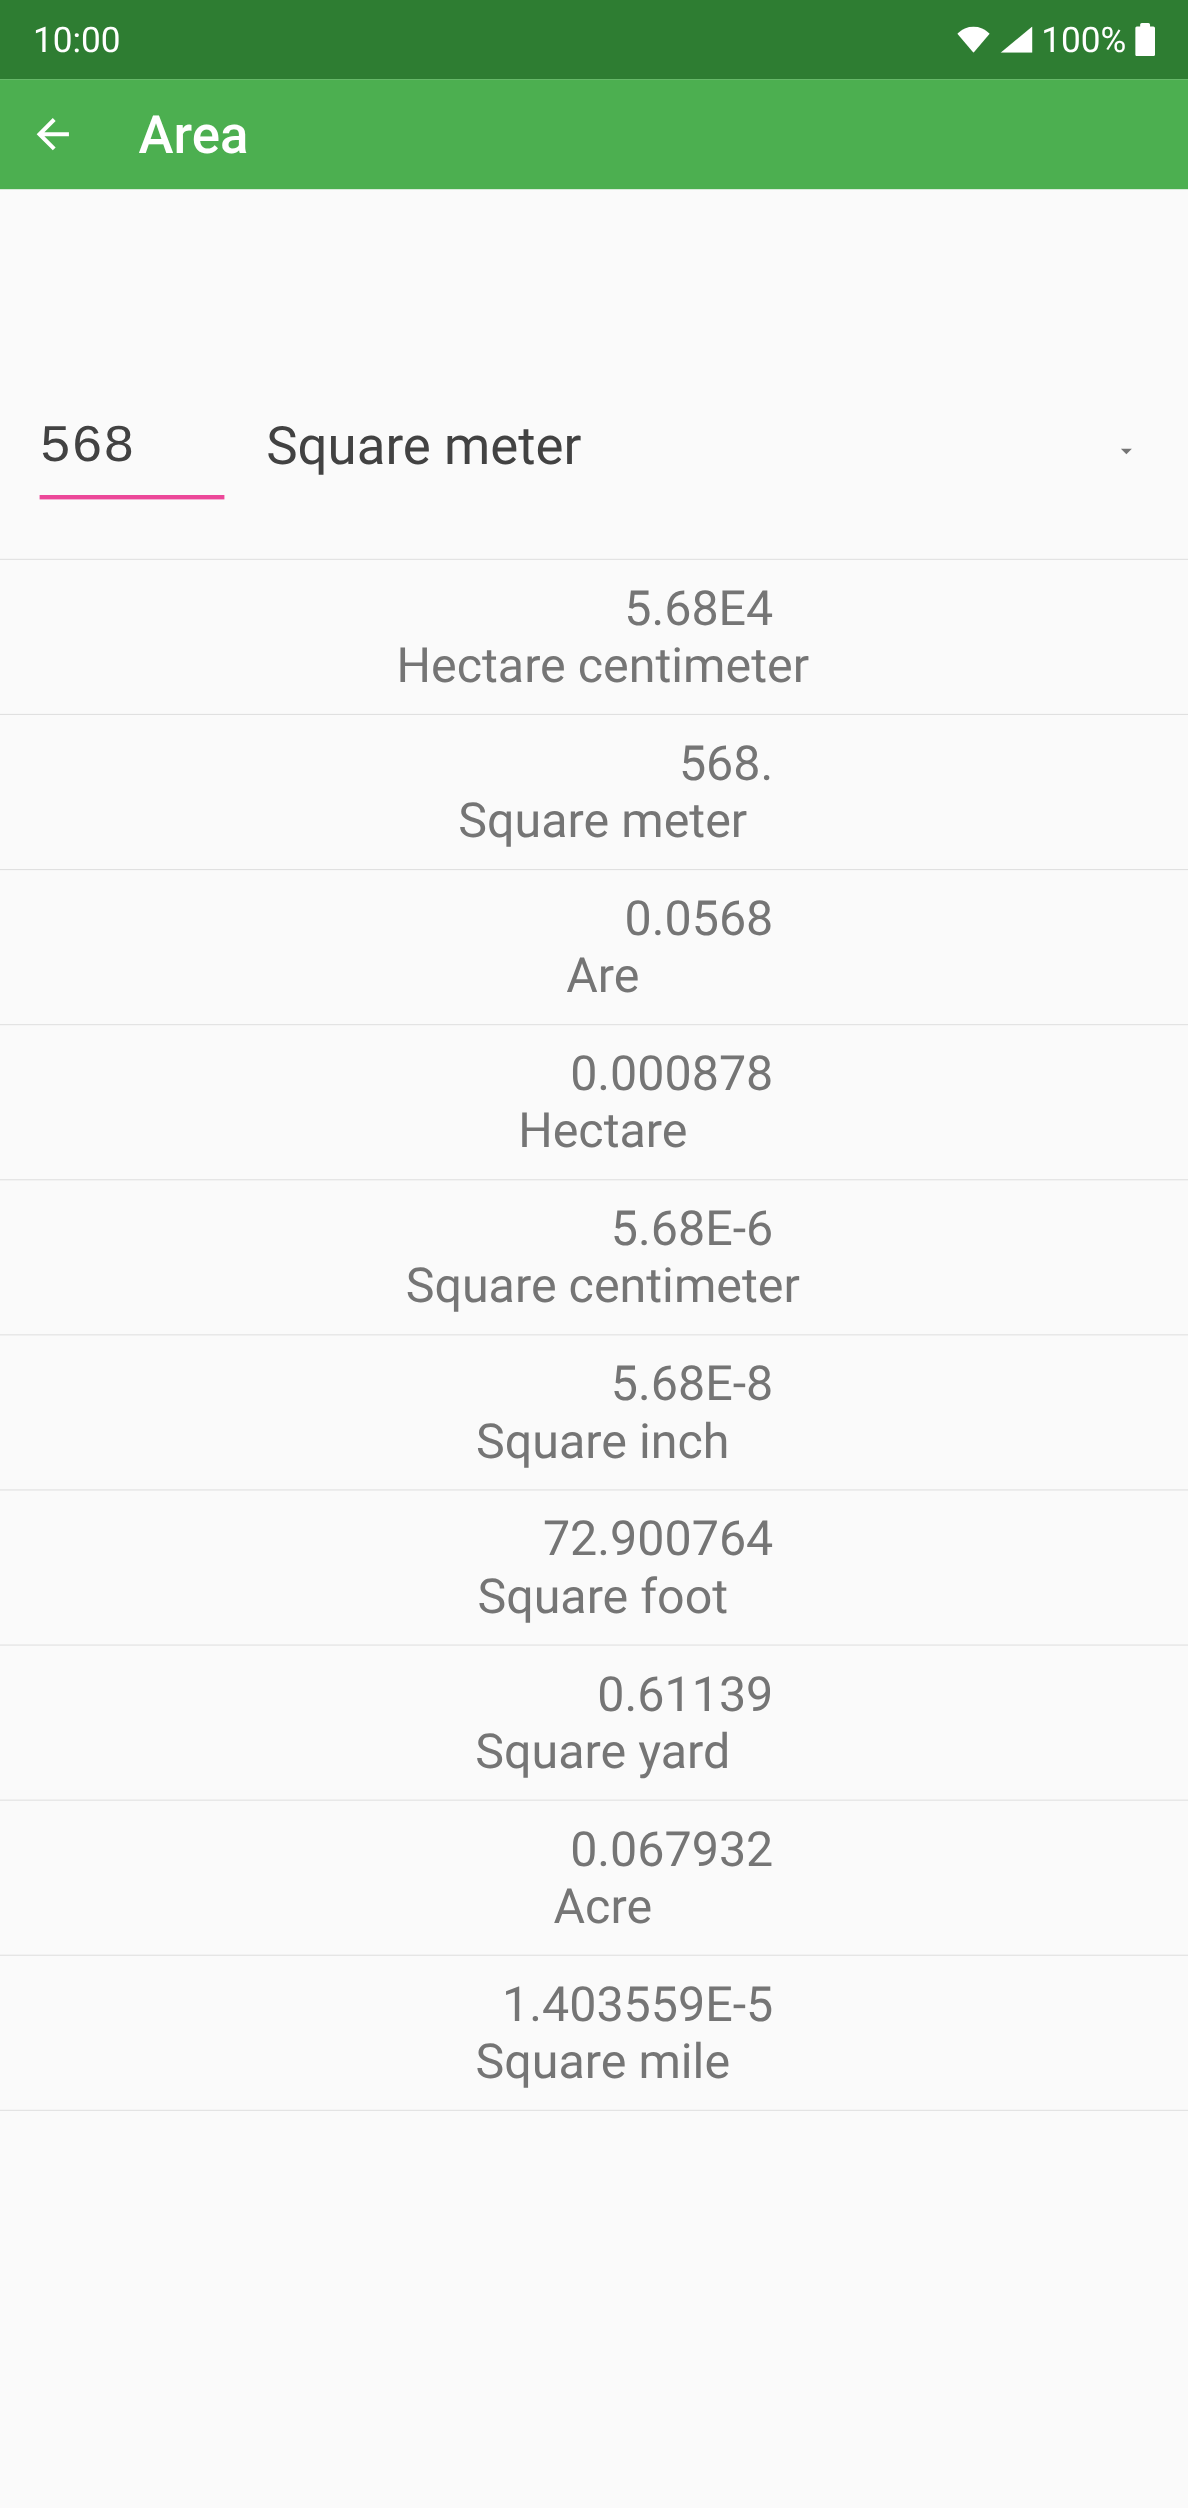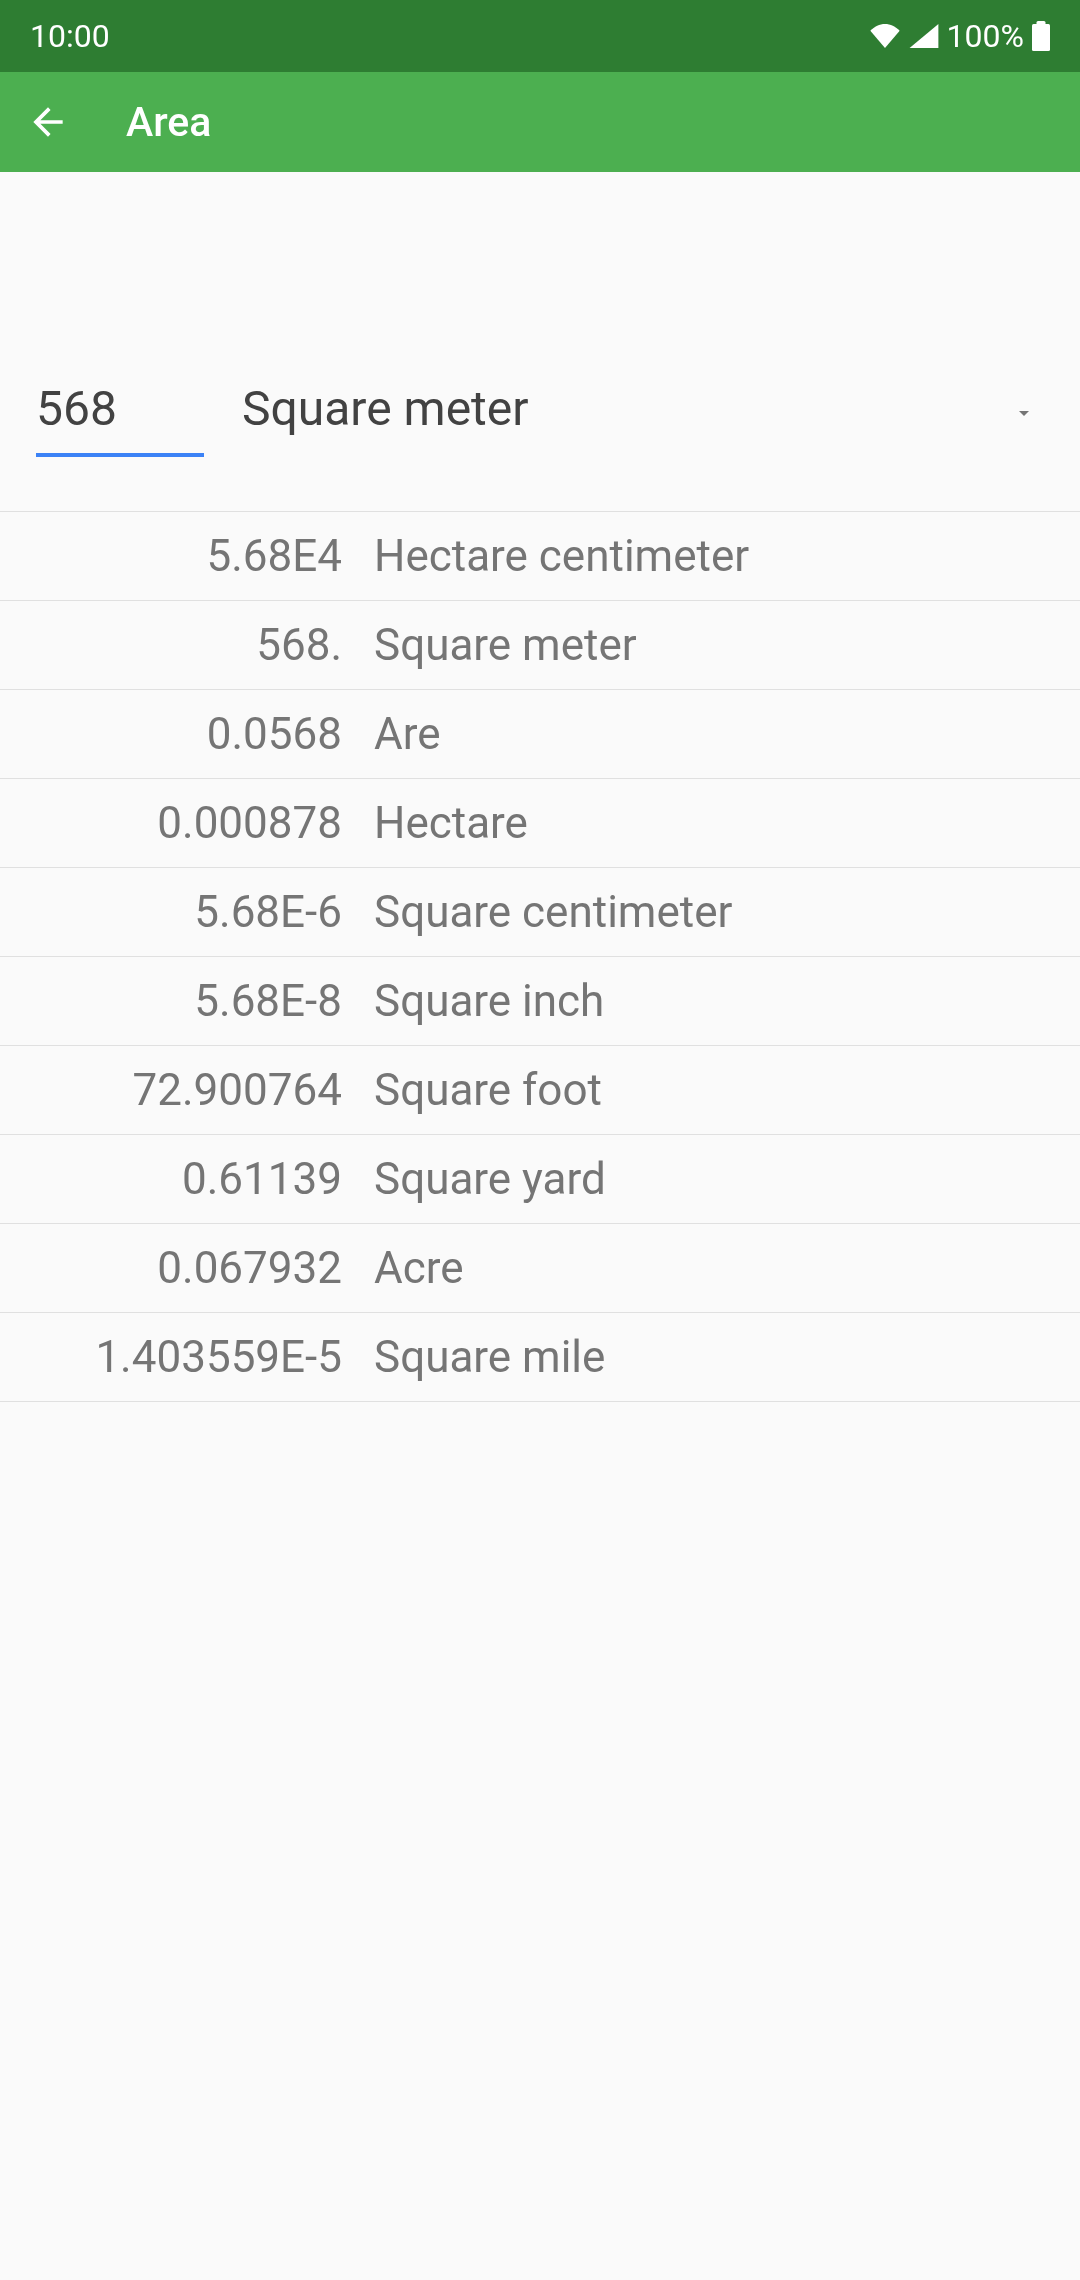--- a/index.html
+++ b/index.html
@@ -57,44 +57,45 @@
       width: 48px;
       height: 48px;
       display: flex;
       align-items: center;
       justify-content: center;
       color: white;
     }
     
     .app-title {
       color: white;
-      font-size: 41px;
+      font-size: 48px;
       font-weight: 500;
     }
     
     .content-area {
       padding-top: 200px;
     }
     
     .input-section {
       display: flex;
       align-items: flex-end;
       padding: 0 36px 20px 36px;
       gap: 38px;
     }
     
     .value-input {
       border: none;
-      border-bottom: 4px solid #3b82f6;
+      border-bottom: 4px solid #ec4899;
       background: transparent;
       font-size: 48px;
       color: #424242;
       padding: 8px 0 16px 0;
       width: 168px;
       outline: none;
+      font-family: Liberation Mono, monospace;
     }
     
     .unit-selector {
       flex: 1;
       display: flex;
       justify-content: space-between;
       align-items: center;
       font-size: 48px;
       color: #424242;
       padding-bottom: 20px;
@@ -108,20 +109,21 @@
     .results-list {
       border-top: 1px solid #e0e0e0;
       margin-top: 34px;
     }
     
     .result-row {
       display: flex;
       align-items: center;
       padding: 18px 0;
       border-bottom: 1px solid #e0e0e0;
+      flex-direction: column;
     }
     
     .result-value {
       width: 358px;
       text-align: right;
       font-size: 44px;
       color: #757575;
       padding-right: 16px;
     }
     

